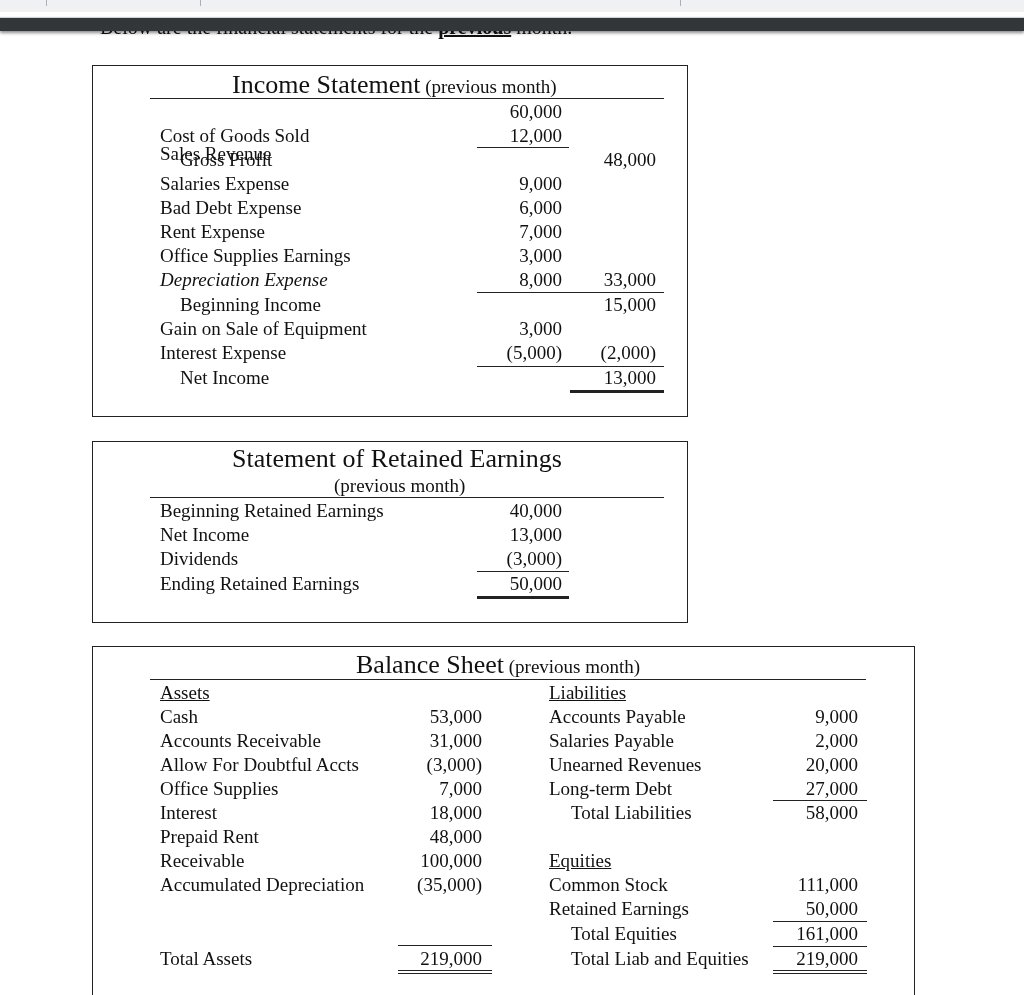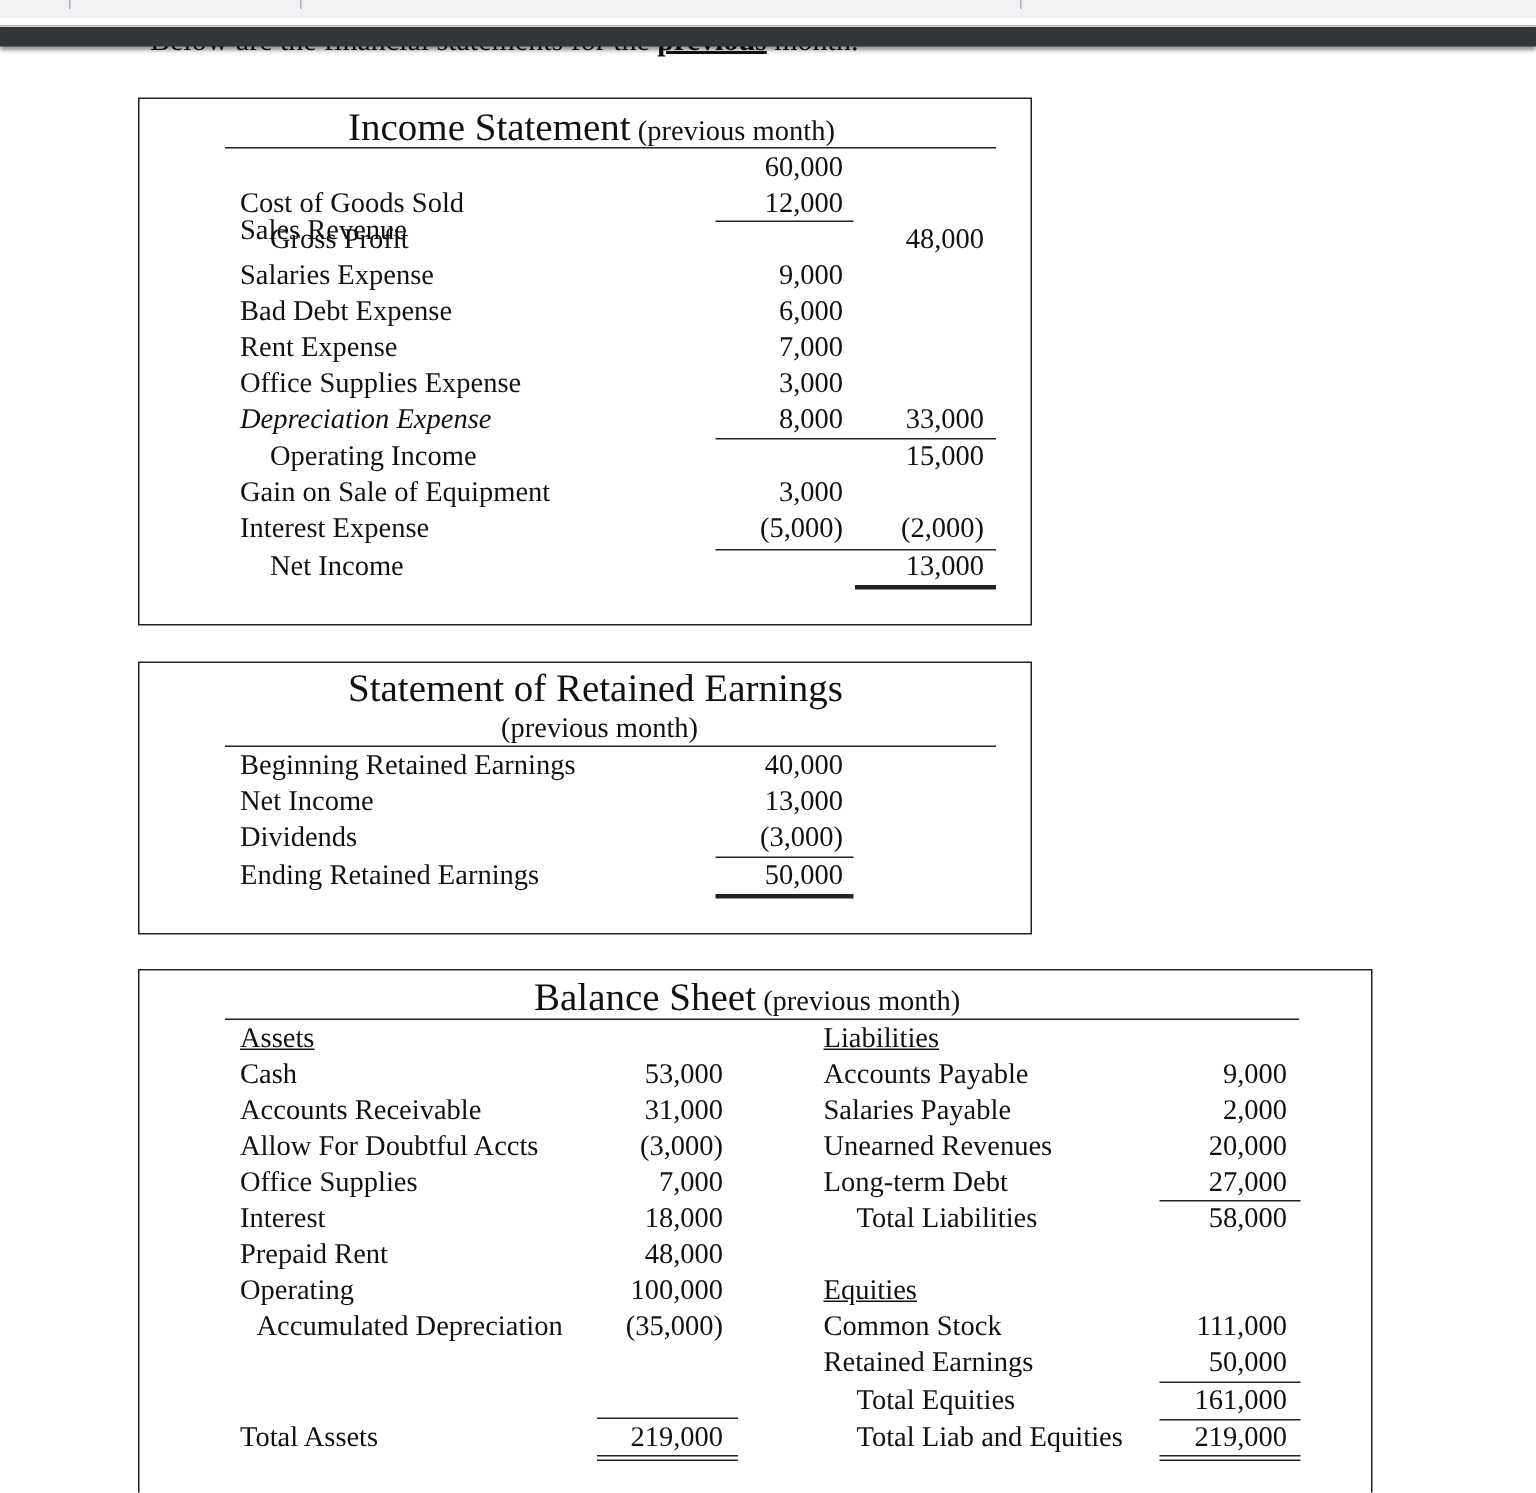--- a/index.html
+++ b/index.html
@@ -64,29 +64,29 @@
 
   <div class="abs" style="left:160px; top:172px;">Salaries Expense</div>
   <div class="abs r" style="left:470px; top:172px; width:92px;">9,000</div>
 
   <div class="abs" style="left:160px; top:196px;">Bad Debt Expense</div>
   <div class="abs r" style="left:470px; top:196px; width:92px;">6,000</div>
 
   <div class="abs" style="left:160px; top:220px;">Rent Expense</div>
   <div class="abs r" style="left:470px; top:220px; width:92px;">7,000</div>
 
-  <div class="abs" style="left:160px; top:244px;">Office Supplies Expense</div>
+  <div class="abs" style="left:160px; top:244px;">Office Supplies Earnings</div>
   <div class="abs r" style="left:470px; top:244px; width:92px;">3,000</div>
 
   <div class="abs" style="left:160px; top:268px;font-style:italic;">Depreciation Expense</div>
   <div class="abs r" style="left:470px; top:268px; width:92px;">8,000</div>
   <div class="abs r" style="left:560px; top:268px; width:96px;">33,000</div>
   <div class="hline" style="left:477px; top:292px; width:187px;"></div>
 
-  <div class="abs" style="left:180px; top:293px;">Operating Income</div>
+  <div class="abs" style="left:180px; top:293px;">Beginning Income</div>
   <div class="abs r" style="left:560px; top:293px; width:96px;">15,000</div>
 
   <div class="abs" style="left:160px; top:317px;">Gain on Sale of Equipment</div>
   <div class="abs r" style="left:470px; top:317px; width:92px;">3,000</div>
 
   <div class="abs" style="left:160px; top:341px;">Interest Expense</div>
   <div class="abs r" style="left:470px; top:341px; width:92px;">(5,000)</div>
   <div class="abs r" style="left:560px; top:341px; width:96px;">(2,000)</div>
   <div class="hline" style="left:477px; top:366px; width:187px;"></div>
 
@@ -128,23 +128,23 @@
   <div class="abs" style="left:160px; top:729px;">Accounts Receivable</div>
   <div class="abs r" style="left:388px; top:729px; width:94px;">31,000</div>
   <div class="abs" style="left:160px; top:753px;">Allow For Doubtful Accts</div>
   <div class="abs r" style="left:388px; top:753px; width:94px;">(3,000)</div>
   <div class="abs" style="left:160px; top:777px;">Office Supplies</div>
   <div class="abs r" style="left:388px; top:777px; width:94px;">7,000</div>
   <div class="abs" style="left:160px; top:801px;">Interest</div>
   <div class="abs r" style="left:388px; top:801px; width:94px;">18,000</div>
   <div class="abs" style="left:160px; top:825px;">Prepaid Rent</div>
   <div class="abs r" style="left:388px; top:825px; width:94px;">48,000</div>
-  <div class="abs" style="left:160px; top:849px;">Operating</div>
+  <div class="abs" style="left:160px; top:849px;">Receivable</div>
   <div class="abs r" style="left:388px; top:849px; width:94px;">100,000</div>
-  <div class="abs" style="left:160px; top:873px;margin-left:11px;">Accumulated Depreciation</div>
+  <div class="abs" style="left:160px; top:873px;">Accumulated Depreciation</div>
   <div class="abs r" style="left:388px; top:873px; width:94px;">(35,000)</div>
 
   <div class="hline" style="left:398px; top:945px; width:94px;"></div>
   <div class="abs" style="left:160px; top:947px;">Total Assets</div>
   <div class="abs r" style="left:388px; top:947px; width:94px;">219,000</div>
   <div class="dline" style="left:398px; top:970px; width:94px;"></div>
 </div>
 
 <div>
   <div class="abs u" style="left:549px; top:681px;">Liabilities</div>

